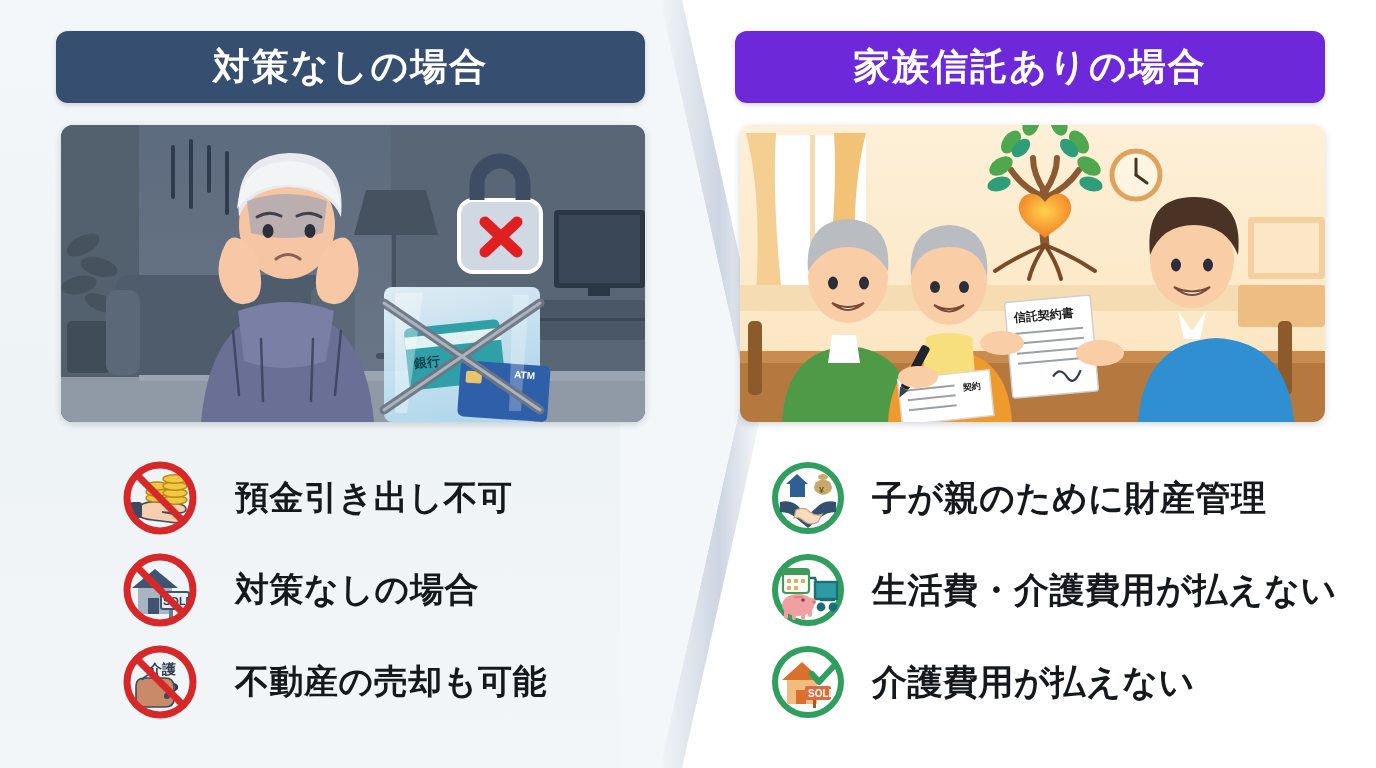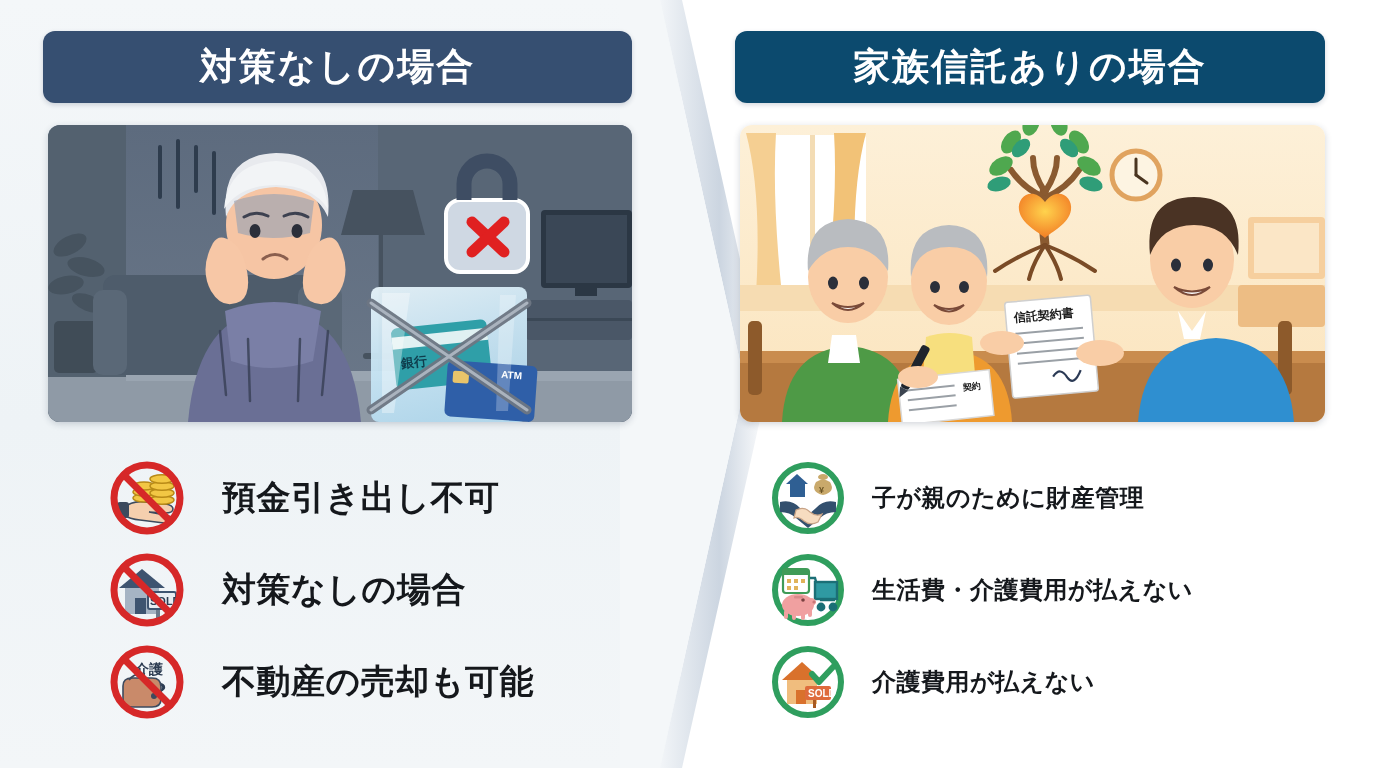--- a/index.html
+++ b/index.html
@@ -35,21 +35,21 @@
     pointer-events: none;
   }
 
   
   .panel {
     position: absolute;
     top: 0;
     width: 600px;
     height: 768px;
   }
-  .panel.left  { left: 43px; }
+  .panel.left  { left: 56px; }
   .panel.right { left: 735px; width: 600px; }
 
   
   .header {
     position: absolute;
     top: 31px;
     left: 0;
     width: 589px;
     height: 72px;
     border-radius: 12px;
@@ -100,21 +100,21 @@
     position: relative;
   }
   .bullet-label {
     margin-left: 37px;
     font-size: 34px;
     font-weight: 700;
     color: #15181c;
     letter-spacing: 0.5px;
     white-space: nowrap;
   }
-  .panel.right .bullet-label { font-size: 24px; margin-left: 26px; }
+  .panel.right .bullet-label { font-size: 35px; margin-left: 26px; }
 
   svg { display: block; }
 </style>
 </head>
 <body>
 
 <div class="stage">
 
   <div class="bg-left"></div>
   <div class="bg-right"></div>
@@ -317,21 +317,21 @@
           </svg>
         </div>
         <div class="bullet-label">不動産の売却も可能</div>
       </div>
 
     </div>
   </section>
 
   <section class="panel right">
 
-    <div class="header" style="background:#0c4a6e">
+    <div class="header" style="background:#6d28d9">
       <span class="header-text">家族信託ありの場合</span>
     </div>
 
     <div class="illo">
       <svg width="585" height="297" viewBox="0 0 585 297">
         <defs>
           <linearGradient id="wallWarm" x1="0" y1="0" x2="0" y2="1">
             <stop offset="0%" stop-color="#fdf0d8"></stop>
             <stop offset="100%" stop-color="#fbe4bd"></stop>
           </linearGradient>

